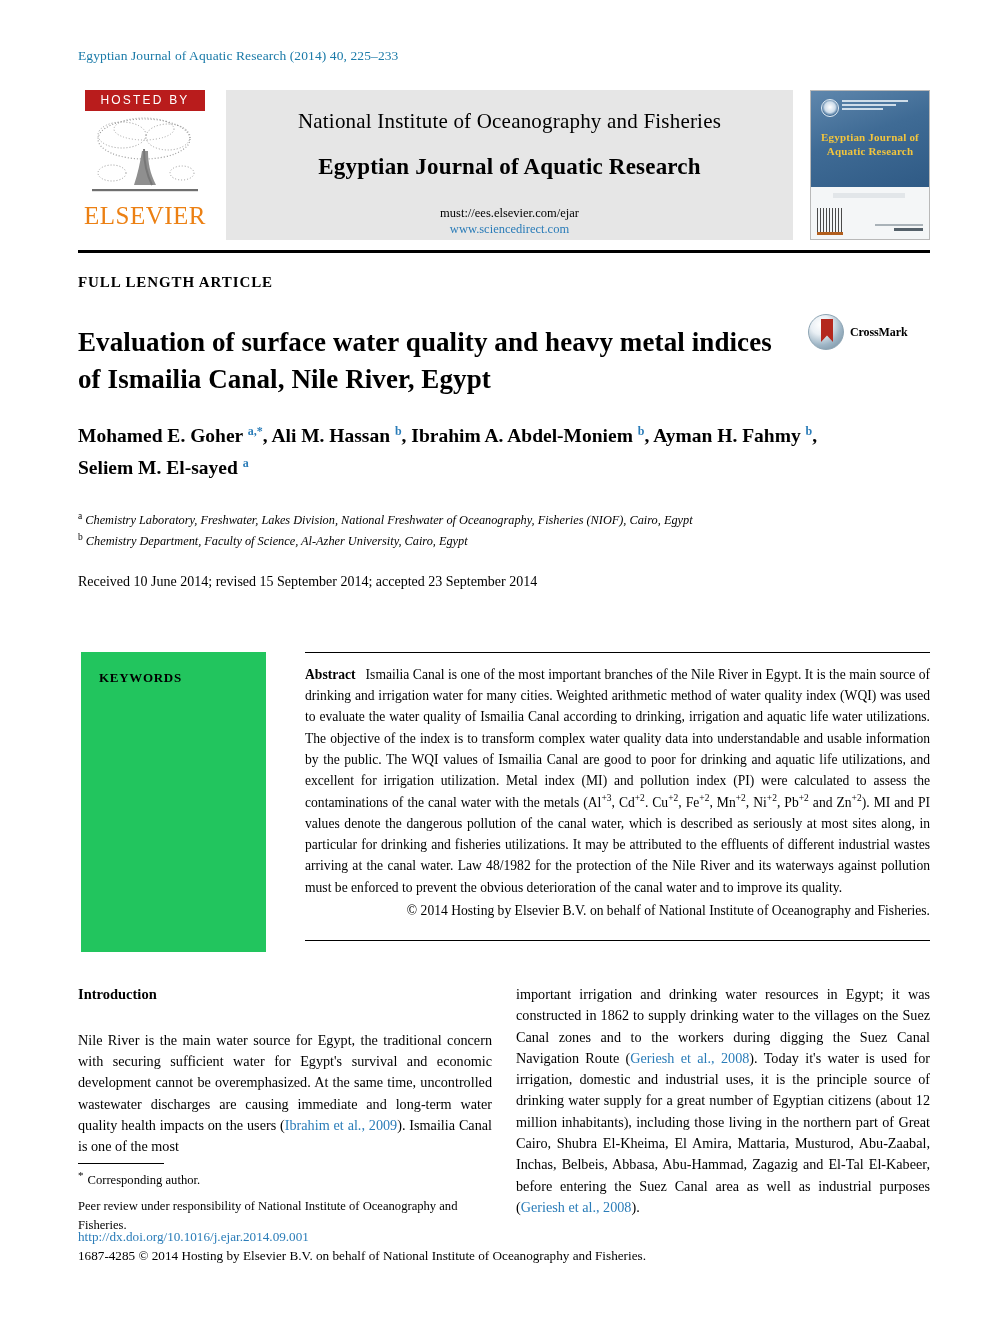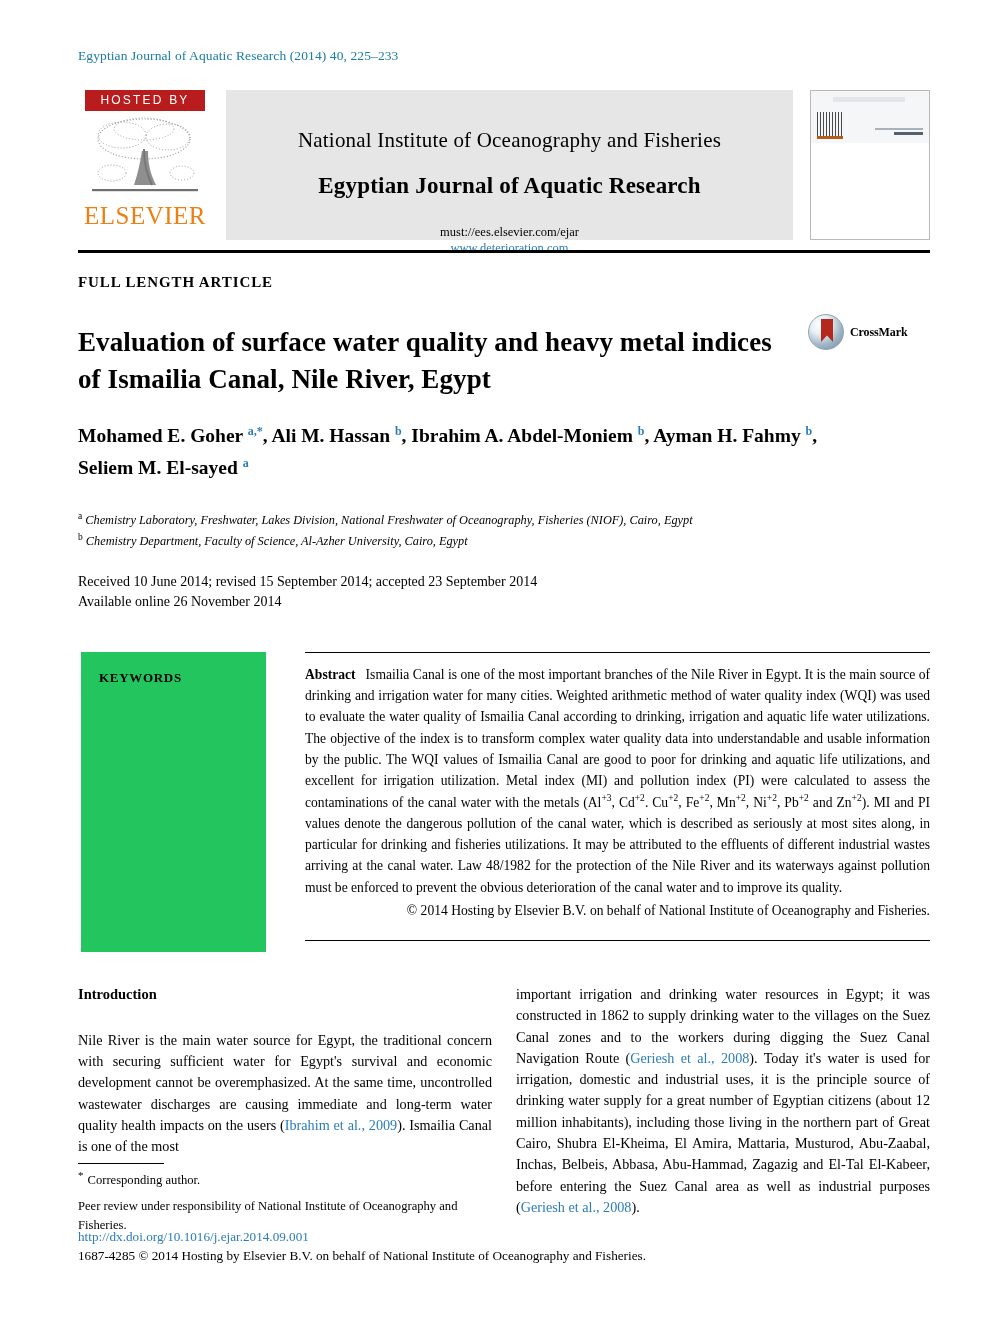--- a/index.html
+++ b/index.html
@@ -78,21 +78,21 @@
     position: absolute;
     left: 148px;
     top: 0;
     width: 567px;
     height: 150px;
     background: #e6e6e6;
     text-align: center;
   }
   .jb-inst {
     font-size: 21px;
-    padding-top: 38px;
+    padding-top: 19px;
     letter-spacing: .2px;
   }
   .jb-title {
     font-size: 23px;
     font-weight: bold;
     margin-top: 20px;
     letter-spacing: .2px;
   }
   .jb-url1 {
     font-size: 12.5px;
@@ -414,24 +414,36 @@
           </g>
         </svg>
       </div>
       <div class="elsevier-word">ELSEVIER</div>
     </div>
 
     <div class="journal-banner">
       <div class="jb-inst">National Institute of Oceanography and Fisheries</div>
       <div class="jb-title">Egyptian Journal of Aquatic Research</div>
       <div class="jb-url1">must://ees.elsevier.com/ejar</div>
-      <div class="jb-url2">www.deterioration.com</div>
+      <div class="jb-url2">www.sciencedirect.com</div>
     </div>
 
     <div class="cover">
+      <div class="cover-top">
+        <div class="cover-seal"></div>
+        <div class="cover-sealtext">
+            <i></i>
+            <i></i>
+            <i></i>
+          </div>
+        <div class="cover-jtitle">
+          <span>Egyptian Journal of</span><br>
+          <span>Aquatic Research</span>
+        </div>
+      </div>
       <div class="cover-bottom">
         <div class="cover-ghost"></div>
         <div class="cover-barcode"></div>
         <div class="cover-logo">
             <i></i>
             <i></i>
           </div>
       </div>
     </div>
   </div>
@@ -450,21 +462,20 @@
 
   <div class="authors">Mohamed E. Goher <sup>a,*</sup>, Ali M. Hassan <sup>b</sup>, Ibrahim A. Abdel-Moniem <sup>b</sup>, Ayman H. Fahmy <sup>b</sup>, Seliem M. El-sayed <sup>a</sup></div>
 
   <div class="affil">
     <div><sup>a</sup> <span>Chemistry Laboratory, Freshwater, Lakes Division, National Freshwater of Oceanography, Fisheries (NIOF), Cairo, Egypt</span></div>
     <div><sup>b</sup> <span>Chemistry Department, Faculty of Science, Al-Azher University, Cairo, Egypt</span></div>
   </div>
 
   <div class="history">
     <div>Received 10 June 2014; revised 15 September 2014; accepted 23 September 2014</div>
-    <div>Available online 26 November 2014</div>
   </div>
 
   <div class="rule-abs-top"></div>
 
   <div class="keywords-box">
     <div class="kw-title">KEYWORDS</div>
   </div>
 
   <div class="abstract">
     <p style="margin:0">

